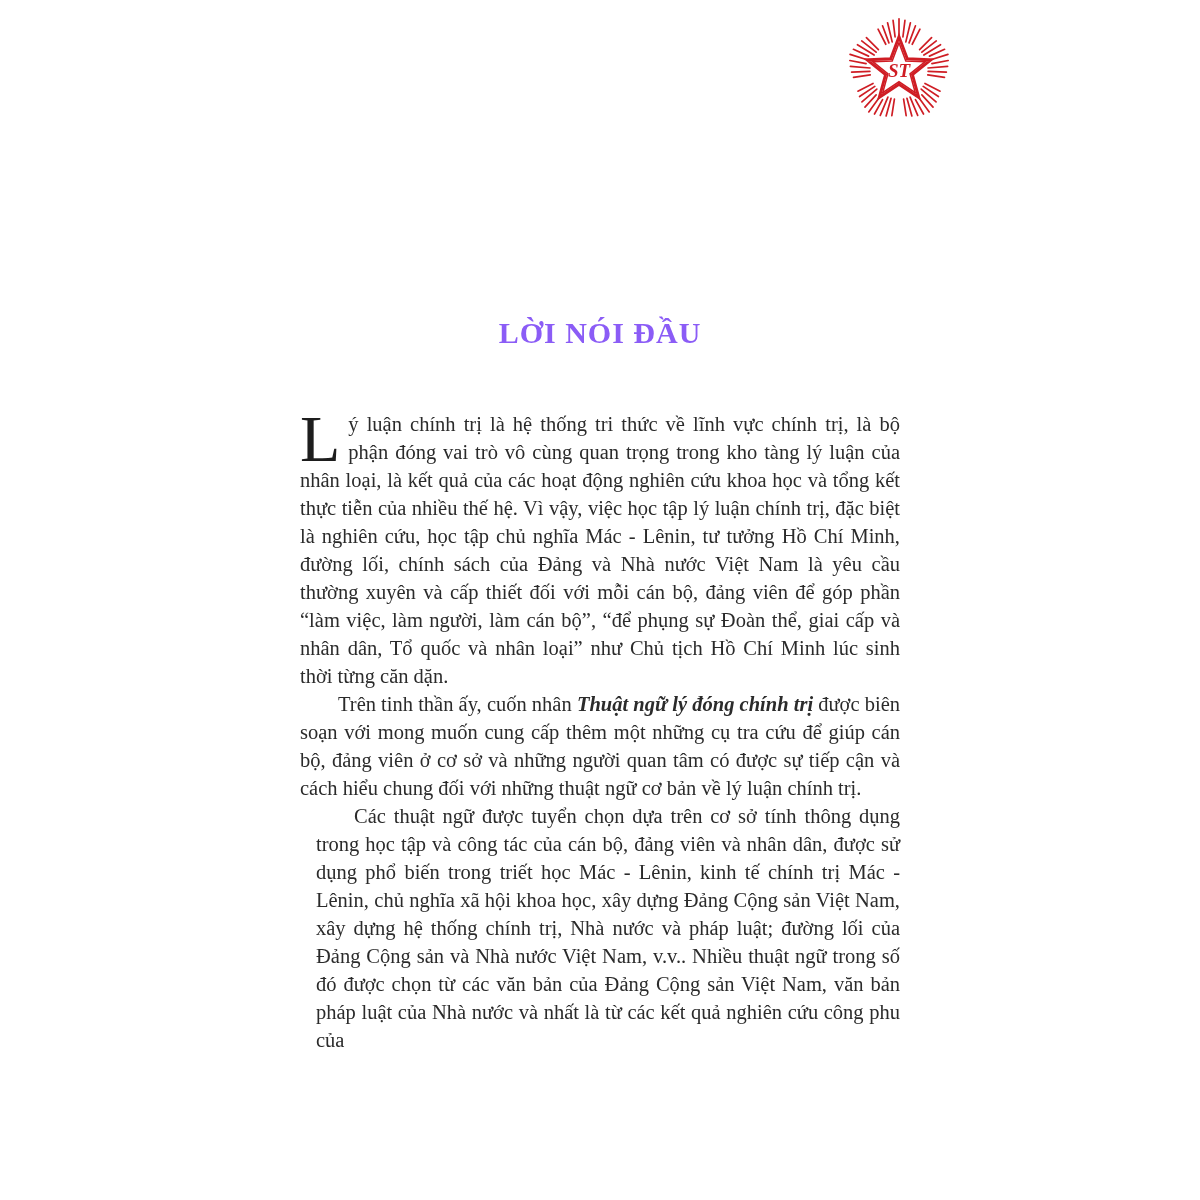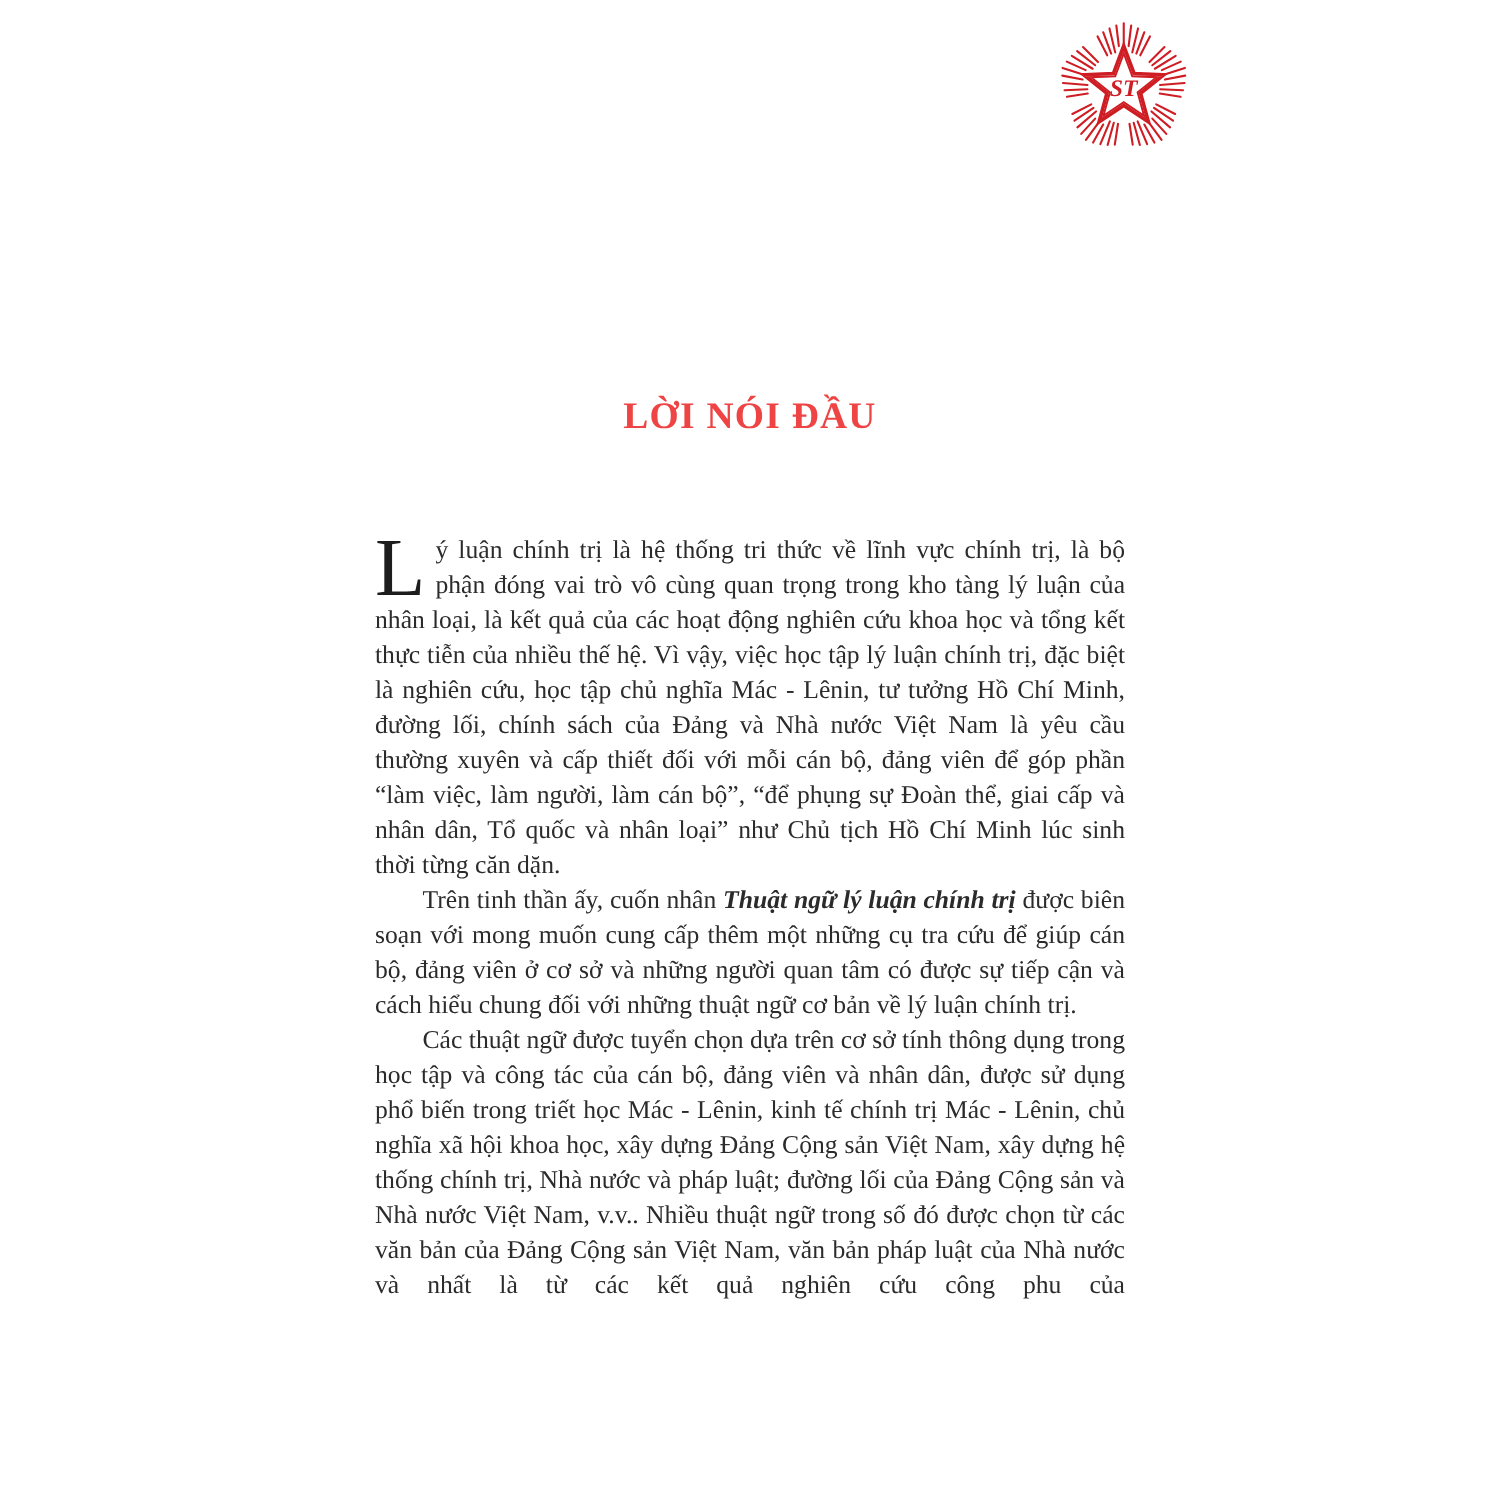--- a/index.html
+++ b/index.html
@@ -25,32 +25,32 @@
     position: absolute;
     left: 300px;
     top: 316px;
     width: 600px;
   }
   .title {
     text-align: center;
     font-weight: bold;
     font-size: 30px;
     letter-spacing: 1px;
-    margin: 0 0 76px 0;
-    color: #ef4444;
+    margin: 0 0 60px 0;
+    color: #8b5cf6;
   }
   .body p {
     margin: 0;
     font-size: 20.5px;
     line-height: 28px;
     text-align: justify;
     color: #2b2b2b;
   }
   .body p.indented { text-indent: 38px; }
-  .body p.fill-last { text-align-last: justify; }
+  .body p.fill-last { text-align-last: justify; margin-left: 16px; }
   .dropcap {
     float: left;
     font-size: 66px;
     line-height: 54px;
     padding: 2px 8px 0 0;
     color: #1d1d1d;
   }
   .book-title { font-style: italic; font-weight: bold; }
 </style>
 </head>
@@ -112,19 +112,19 @@
       <text id="emblem-monogram" x="50" y="58" text-anchor="middle" font-family="Liberation Serif, DejaVu Serif, serif" font-style="italic" font-weight="bold" font-size="17" fill="#cf1d24">ST</text>
     </svg>
   </div>
 
   <div class="content">
     <h1 class="title">LỜI NÓI ĐẦU</h1>
 
     <div class="body">
       <p><span class="dropcap">L</span><span>ý luận chính trị là hệ thống tri thức về lĩnh vực chính trị, là bộ phận đóng vai trò vô cùng quan trọng trong kho tàng lý luận của nhân loại, là kết quả của các hoạt động nghiên cứu khoa học và tổng kết thực tiễn của nhiều thế hệ. Vì vậy, việc học tập lý luận chính trị, đặc biệt là nghiên cứu, học tập chủ nghĩa Mác - Lênin, tư tưởng Hồ Chí Minh, đường lối, chính sách của Đảng và Nhà nước Việt Nam là yêu cầu thường xuyên và cấp thiết đối với mỗi cán bộ, đảng viên để góp phần “làm việc, làm người, làm cán bộ”, “để phụng sự Đoàn thể, giai cấp và nhân dân, Tổ quốc và nhân loại” như Chủ tịch Hồ Chí Minh lúc sinh thời từng căn dặn.</span></p>
 
-      <p class="indented"><span>Trên tinh thần ấy, cuốn nhân </span><span class="book-title">Thuật ngữ lý luận chính trị</span><span> được biên soạn với mong muốn cung cấp thêm một những cụ tra cứu để giúp cán bộ, đảng viên ở cơ sở và những người quan tâm có được sự tiếp cận và cách hiểu chung đối với những thuật ngữ cơ bản về lý luận chính trị.</span></p>
+      <p class="indented"><span>Trên tinh thần ấy, cuốn nhân </span><span class="book-title">Thuật ngữ lý đóng chính trị</span><span> được biên soạn với mong muốn cung cấp thêm một những cụ tra cứu để giúp cán bộ, đảng viên ở cơ sở và những người quan tâm có được sự tiếp cận và cách hiểu chung đối với những thuật ngữ cơ bản về lý luận chính trị.</span></p>
 
       <p class="indented fill-last"><span>Các thuật ngữ được tuyển chọn dựa trên cơ sở tính thông dụng trong học tập và công tác của cán bộ, đảng viên và nhân dân, được sử dụng phổ biến trong triết học Mác - Lênin, kinh tế chính trị Mác - Lênin, chủ nghĩa xã hội khoa học, xây dựng Đảng Cộng sản Việt Nam, xây dựng hệ thống chính trị, Nhà nước và pháp luật; đường lối của Đảng Cộng sản và Nhà nước Việt Nam, v.v.. Nhiều thuật ngữ trong số đó được chọn từ các văn bản của Đảng Cộng sản Việt Nam, văn bản pháp luật của Nhà nước và nhất là từ các kết quả nghiên cứu công phu của</span></p>
     </div>
   </div>
 
 </div>
 
 </body></html>

